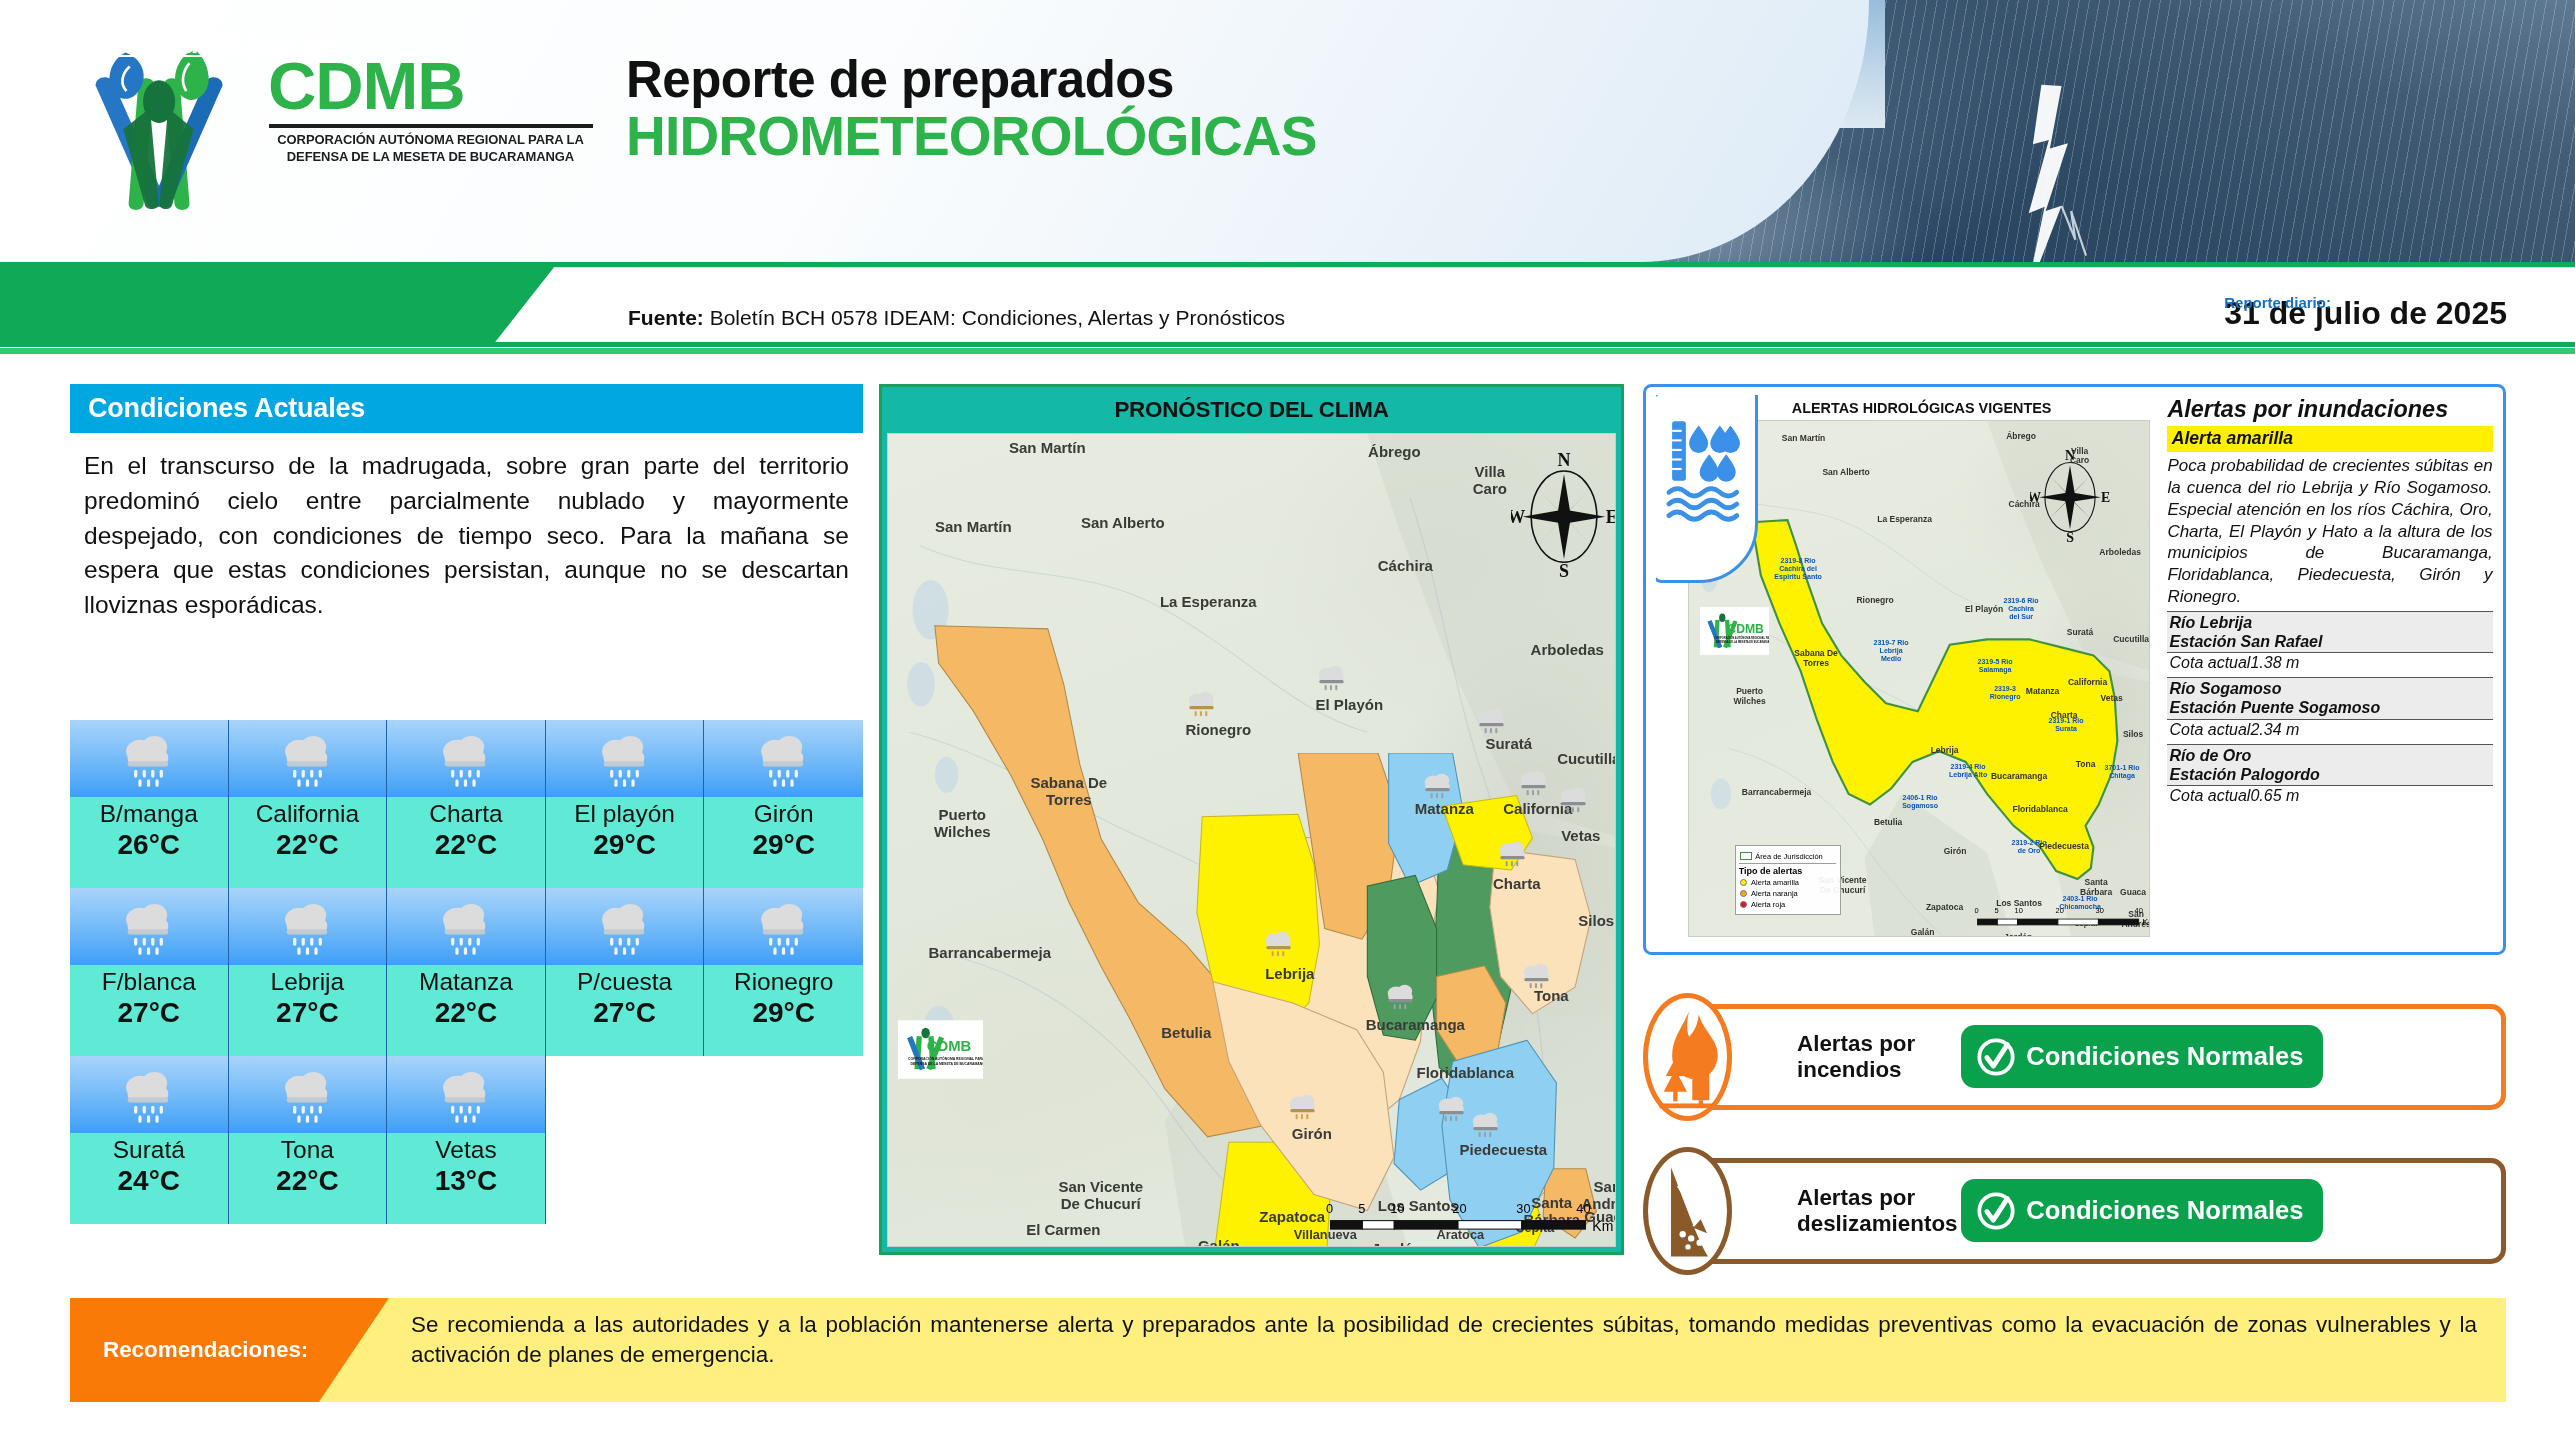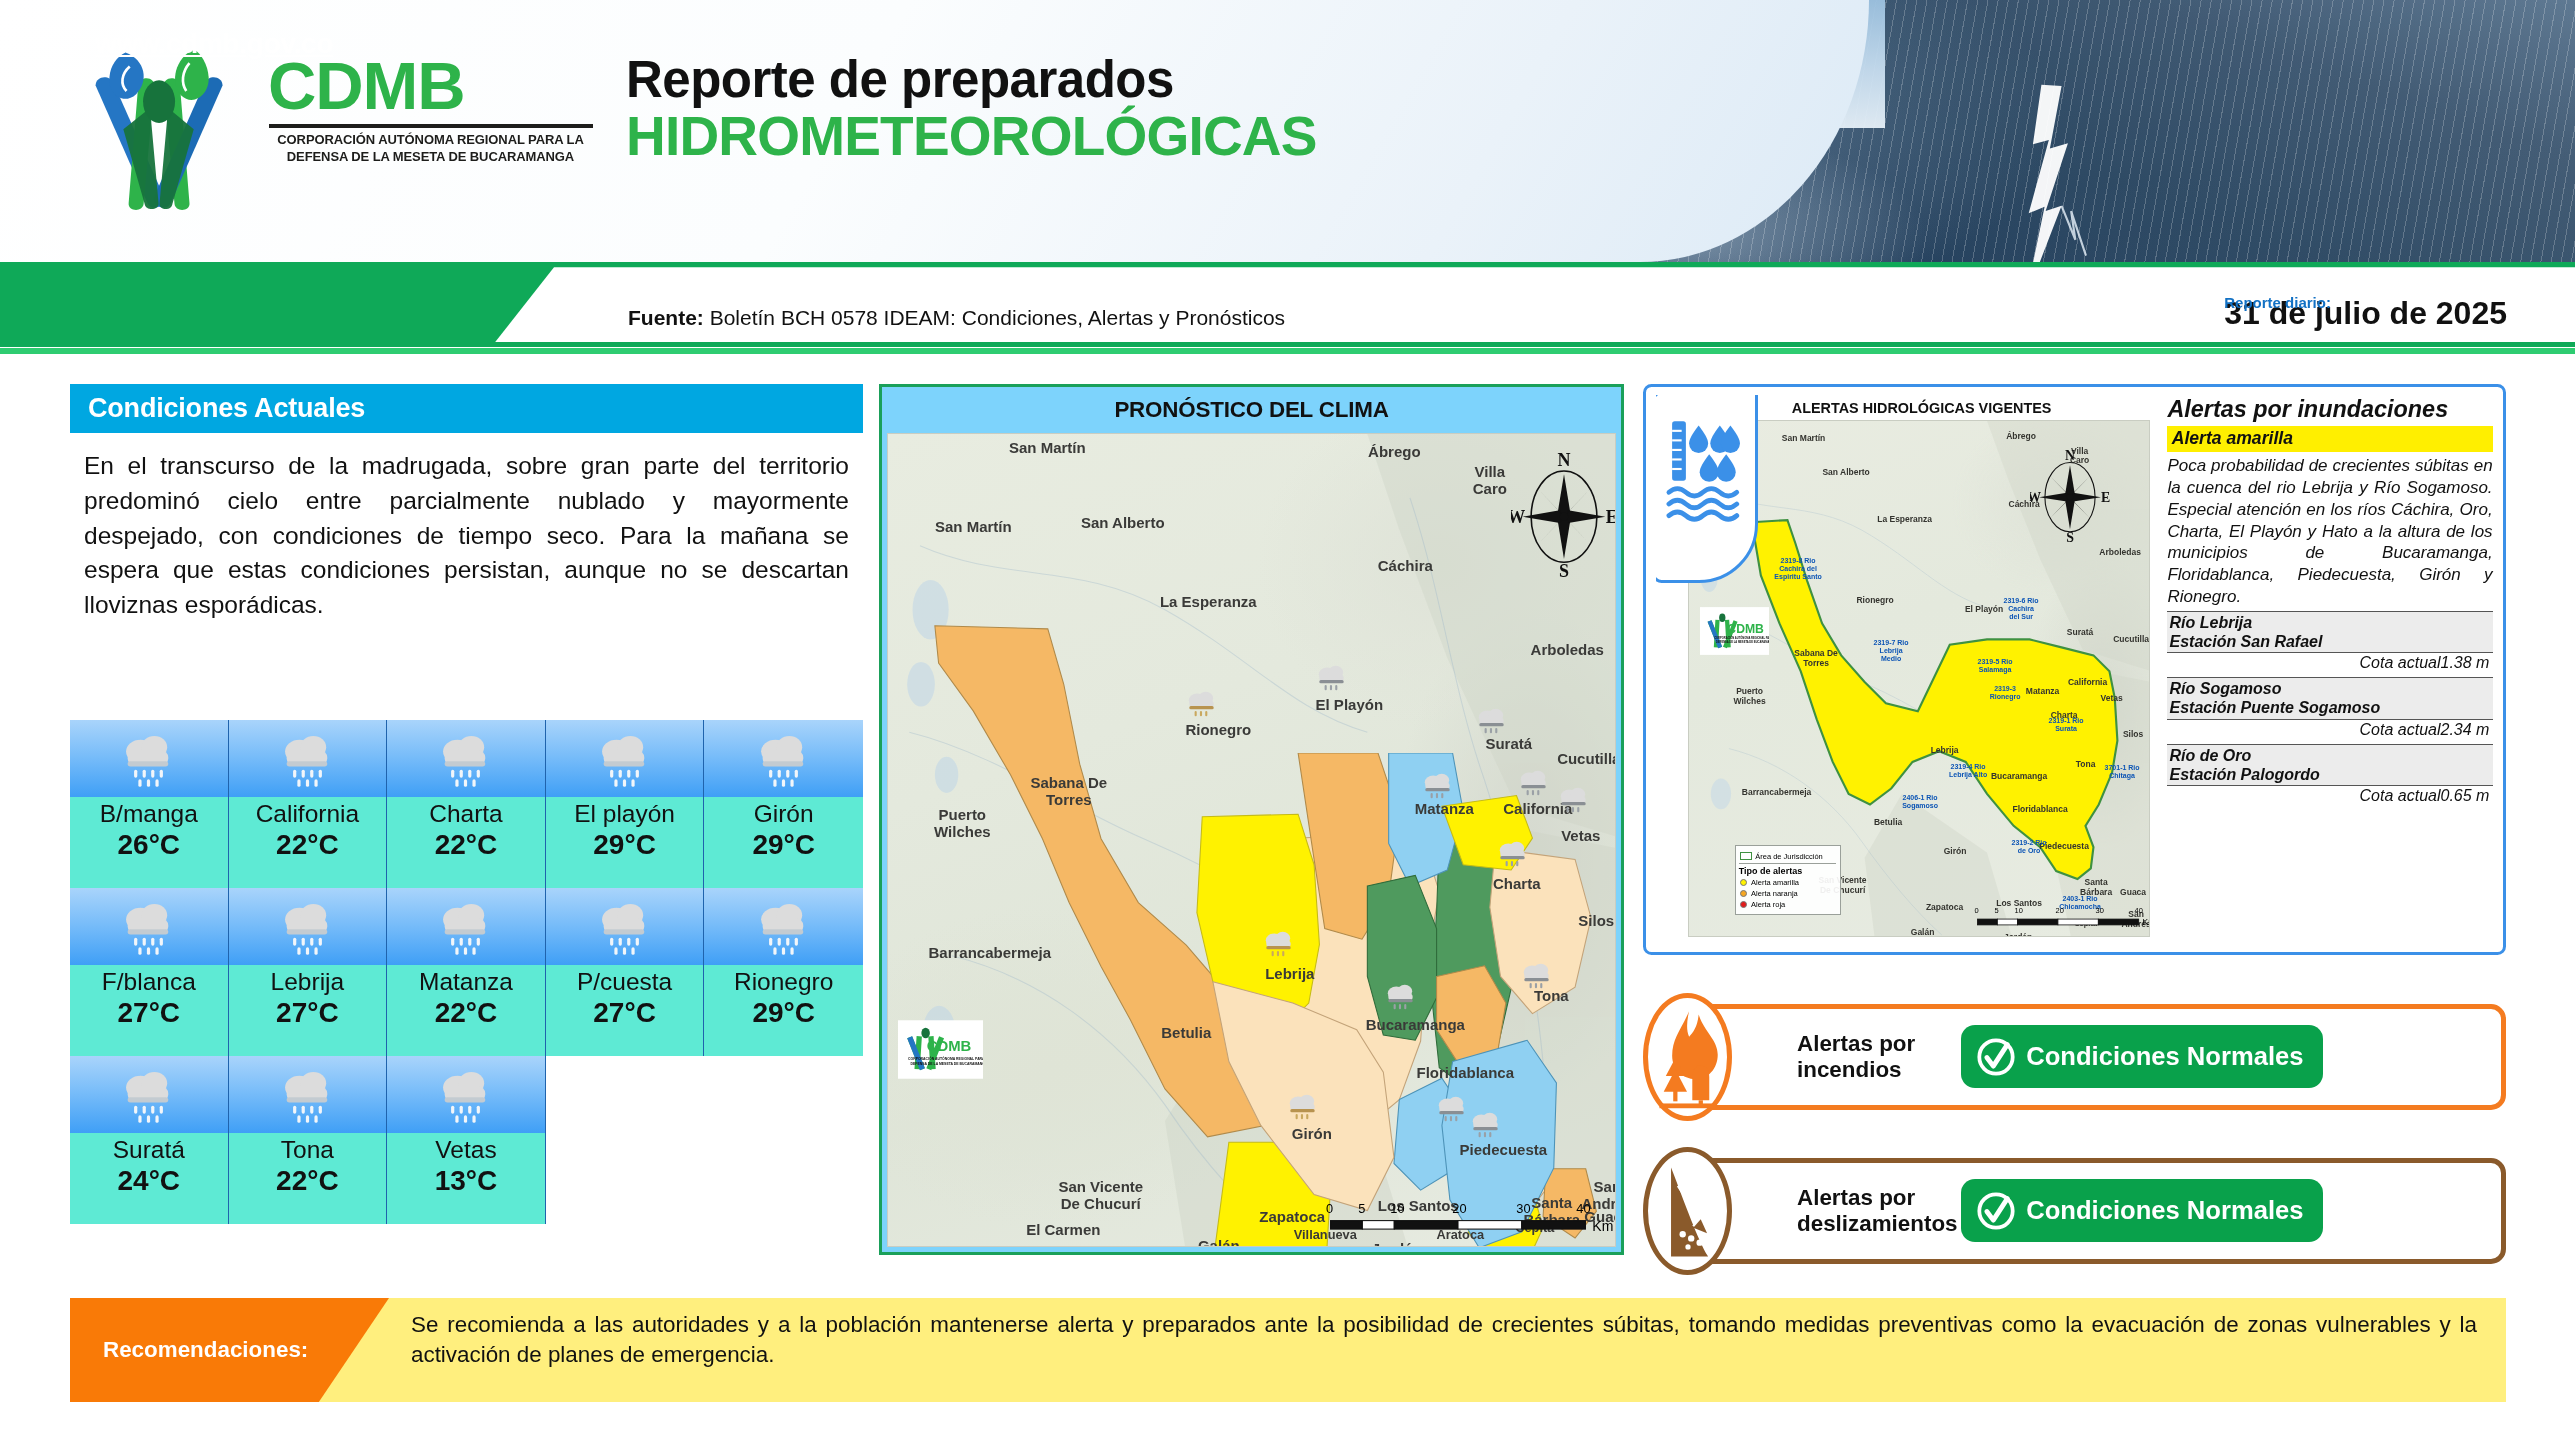--- a/index.html
+++ b/index.html
@@ -130,21 +130,21 @@
   .wx-label-box {
     height:91px; background:#5eead4; text-align:center; padding-top:3.2px;
   }
   .wx-name { font-size:24.5px; color:#111; line-height:1.12; white-space:nowrap; }
   .wx-temp { font-size:28px; font-weight:800; color:#111; line-height:1.18; }
   .wx-blank { width:159px; }
 
   
   #center-map {
     position:absolute; left:879px; top:384px; width:745px; height:871px;
-    border:3.7px solid #1aa05a; background:#7dd3fc; overflow:hidden;
+    border:3.7px solid #1aa05a; background:#14b8a6; overflow:hidden;
   }
   #center-map-title {
     text-align:center; font-size:22.4px; font-weight:800; color:#111;
     padding:9.6px 0 6.4px 0; letter-spacing:-0.2px;
   }
   .mapcanvas {
     position:absolute; left:5.3px; right:5.3px; top:46px; bottom:5.3px;
     background:
       radial-gradient(ellipse 42% 34% at 76% 16%, #dfe3d8 0%, rgba(223,227,216,0) 60%),
       radial-gradient(ellipse 30% 50% at 88% 52%, #d5d9cf 0%, rgba(213,217,207,0) 62%),
@@ -211,21 +211,21 @@
   }
   #ai-text {
     font-size:17px; line-height:1.28; color:#111; text-align:justify; margin-top:3.2px;
   }
   .river-block { margin-top:3.2px; }
   .river-head {
     background:#ececec; font-size:16px; font-weight:800; color:#111; line-height:1.2;
     padding:1.1px 2.1px; border-top:1.1px solid #555;
   }
   .river-cota {
-    display:flex; justify-content:flex-end; font-size:16px; color:#111;
+    display:flex; justify-content:flex-start; font-size:16px; color:#111;
     padding:1.1px 3.2px 1.6px 2.1px; border-top:1.1px solid #555;
   }
 
   
   .alert-pill {
     position:absolute; width:863px; height:128px;
   }
   .pill-badge {
     position:absolute; left:0; top:0; width:89px; height:128px;
     border-radius:50% / 50%; background:#fff; z-index:3;

